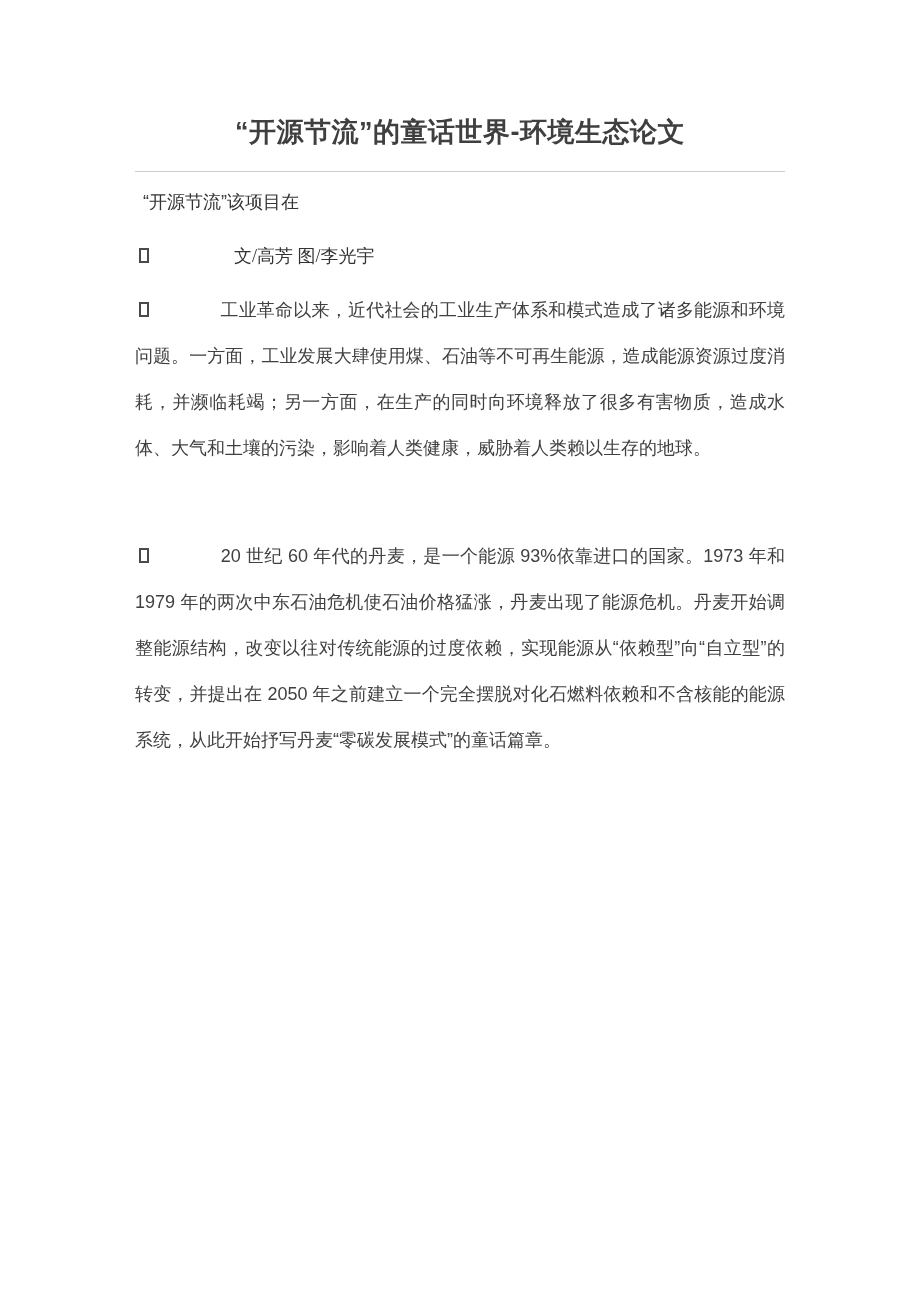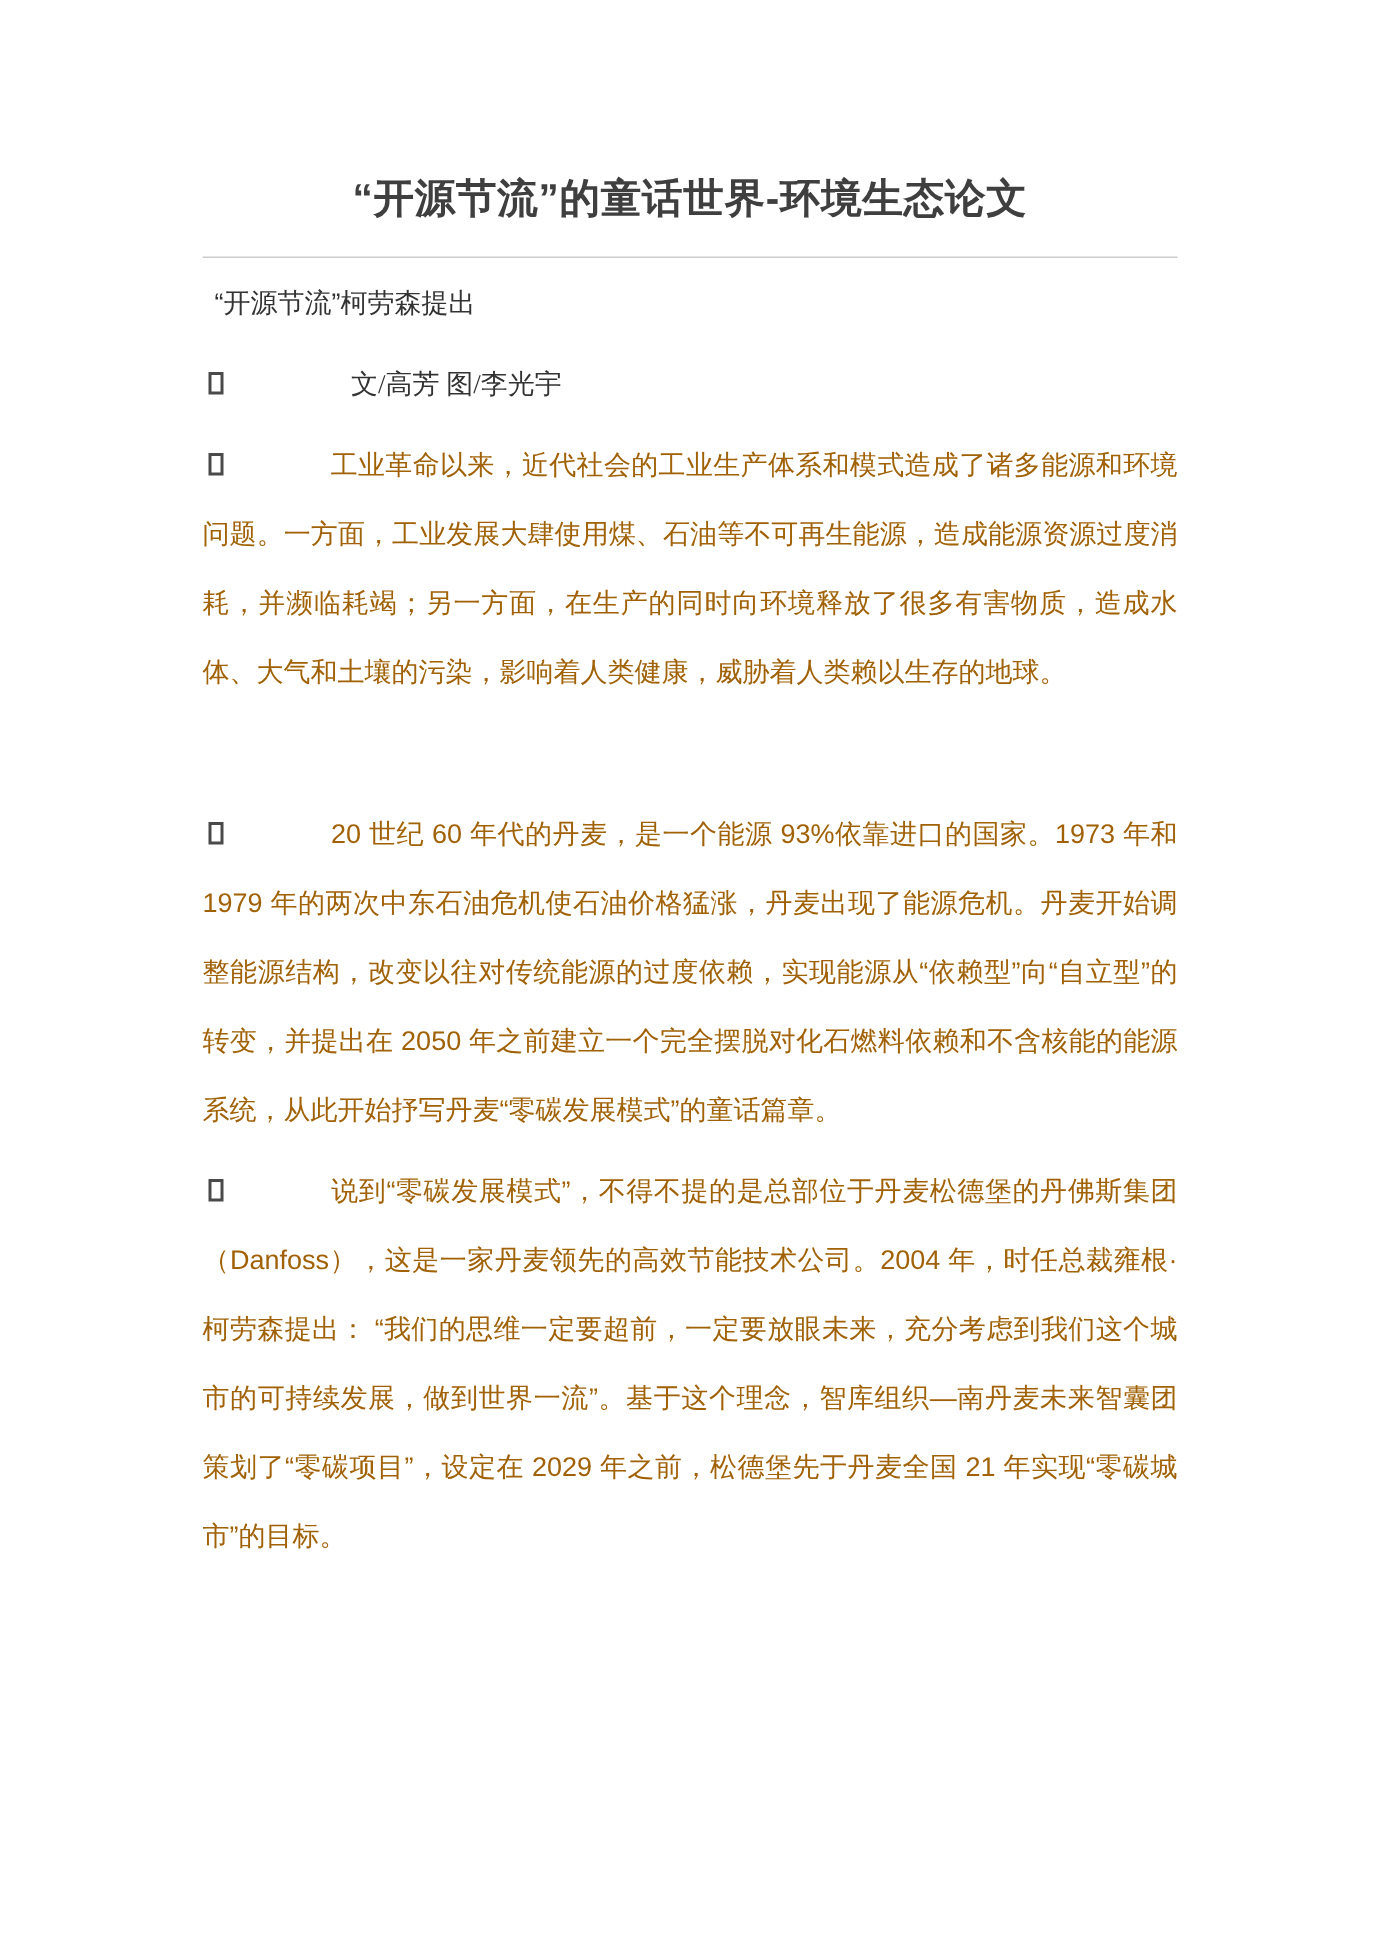--- a/index.html
+++ b/index.html
@@ -44,21 +44,21 @@
     margin: 8px 0 0 0;
     font-size: 18px;
     line-height: 46px;
     color: #333333;
     font-family: Liberation Serif, serif;
   }
   .para {
     margin: 8px 0 0 0;
     font-size: 18px;
     line-height: 46px;
-    color: #a16207;
+    color: #404040;
     text-align: justify;
   }
   .blank {
     height: 46px;
     margin: 8px 0 0 0;
   }
   .tofu {
     display: inline-block;
     width: 10px;
     height: 15px;
@@ -77,21 +77,21 @@
 </style>
 </head>
 <body>
 
 <div class="page">
 
   <h1 class="title">“开源节流”的童话世界-环境生态论文</h1>
 
   <hr class="rule">
 
-  <p class="sub">“开源节流”柯劳森提出</p>
+  <p class="sub">“开源节流”该项目在</p>
 
   <p class="line">
     <span class="tofu"></span>
     <span class="tab wide"></span>
     <span>文/高芳 图/李光宇</span>
   </p>
 
   <p class="para">
     <span class="tofu"></span>
     <span class="tab"></span>
@@ -99,20 +99,15 @@
   </p>
 
   <p class="blank"></p>
 
   <p class="para">
     <span class="tofu"></span>
     <span class="tab"></span>
     <span>20 世纪 60 年代的丹麦，是一个能源 93%依靠进口的国家。1973 年和 1979 年的两次中东石油危机使石油价格猛涨，丹麦出现了能源危机。丹麦开始调整能源结构，改变以往对传统能源的过度依赖，实现能源从“依赖型”向“自立型”的转变，并提出在 2050 年之前建立一个完全摆脱对化石燃料依赖和不含核能的能源系统，从此开始抒写丹麦“零碳发展模式”的童话篇章。</span>
   </p>
 
-  <p class="para">
-    <span class="tofu"></span>
-    <span class="tab"></span>
-    <span>说到“零碳发展模式”，不得不提的是总部位于丹麦松德堡的丹佛斯集团（Danfoss），这是一家丹麦领先的高效节能技术公司。2004 年，时任总裁雍根·柯劳森提出： “我们的思维一定要超前，一定要放眼未来，充分考虑到我们这个城市的可持续发展，做到世界一流”。基于这个理念，智库组织—南丹麦未来智囊团策划了“零碳项目”，设定在 2029 年之前，松德堡先于丹麦全国 21 年实现“零碳城市”的目标。</span>
-  </p>
 
 
 </div>
 
 </body></html>

